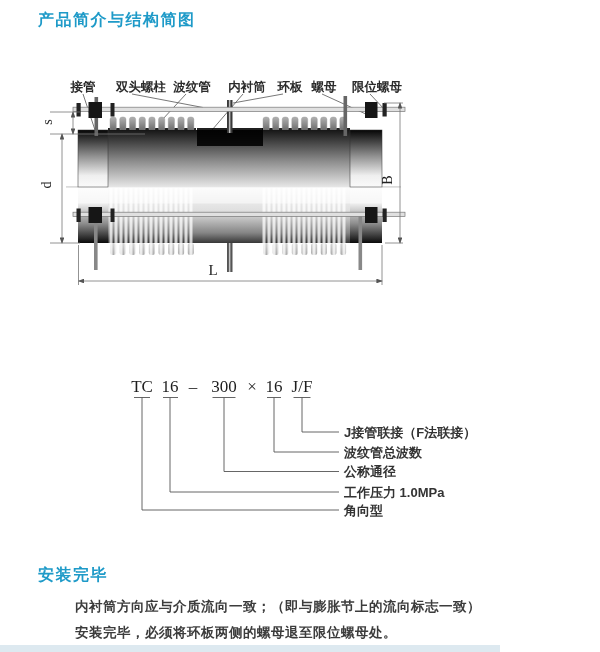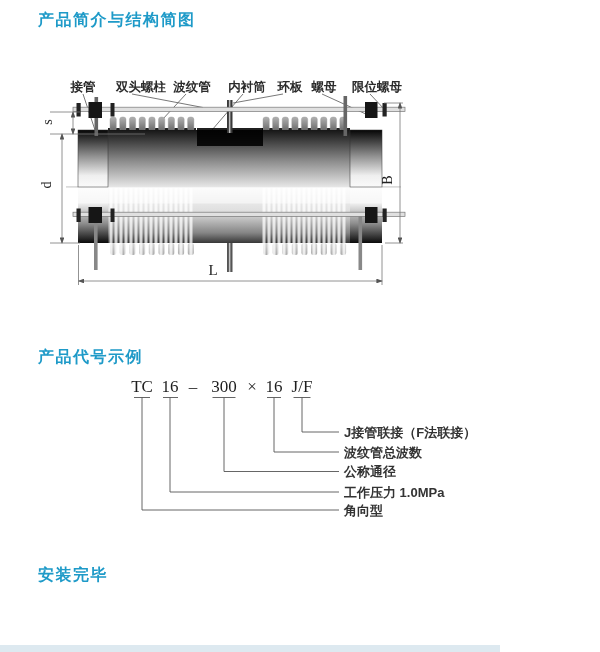--- a/index.html
+++ b/index.html
@@ -200,21 +200,20 @@
     </g>
 
     <g>
       <line class="dim" x1="78.5" y1="185" x2="78.5" y2="225"></line>
       <line class="dim" x1="382" y1="185" x2="382" y2="225"></line>
       <line class="dim" x1="78.5" y1="221" x2="382" y2="221" marker-start="url(#arr)" marker-end="url(#arr)"></line>
       <text class="dimletter" x="213" y="215" text-anchor="middle" style="font-size:15px">L</text>
     </g>
   </svg>
 
-  <h2 class="hd" style="top:347px">产品代号示例</h2>
 
   <svg style="top:375px" width="600" height="165" viewBox="0 0 600 165">
     <g>
       <text class="codeseg" x="142" y="17" text-anchor="middle">TC</text>
       <text class="codeseg" x="170" y="17" text-anchor="middle">16</text>
       <text class="codeseg" x="193" y="17" text-anchor="middle">–</text>
       <text class="codeseg" x="224" y="17" text-anchor="middle">300</text>
       <text class="codeseg" x="252" y="17" text-anchor="middle">×</text>
       <text class="codeseg" x="274" y="17" text-anchor="middle">16</text>
       <text class="codeseg" x="302" y="17" text-anchor="middle">J/F</text>
@@ -231,16 +230,18 @@
       <text class="callout" x="344" y="81.5">波纹管总波数</text>
       <text class="callout" x="344" y="101">公称通径</text>
       <text class="callout" x="344" y="121.5">工作压力 1.0MPa</text>
       <text class="callout" x="344" y="139.5">角向型</text>
     </g>
   </svg>
 
   <h2 class="hd" style="top:565px">安装完毕</h2>
 
   <div class="para">
+    <div>内衬筒方向应与介质流向一致；（即与膨胀节上的流向标志一致）</div>
+    <div>安装完毕，必须将环板两侧的螺母退至限位螺母处。</div>
   </div>
 
   <div class="footer-band"></div>
 </div>
 
 </body></html>

